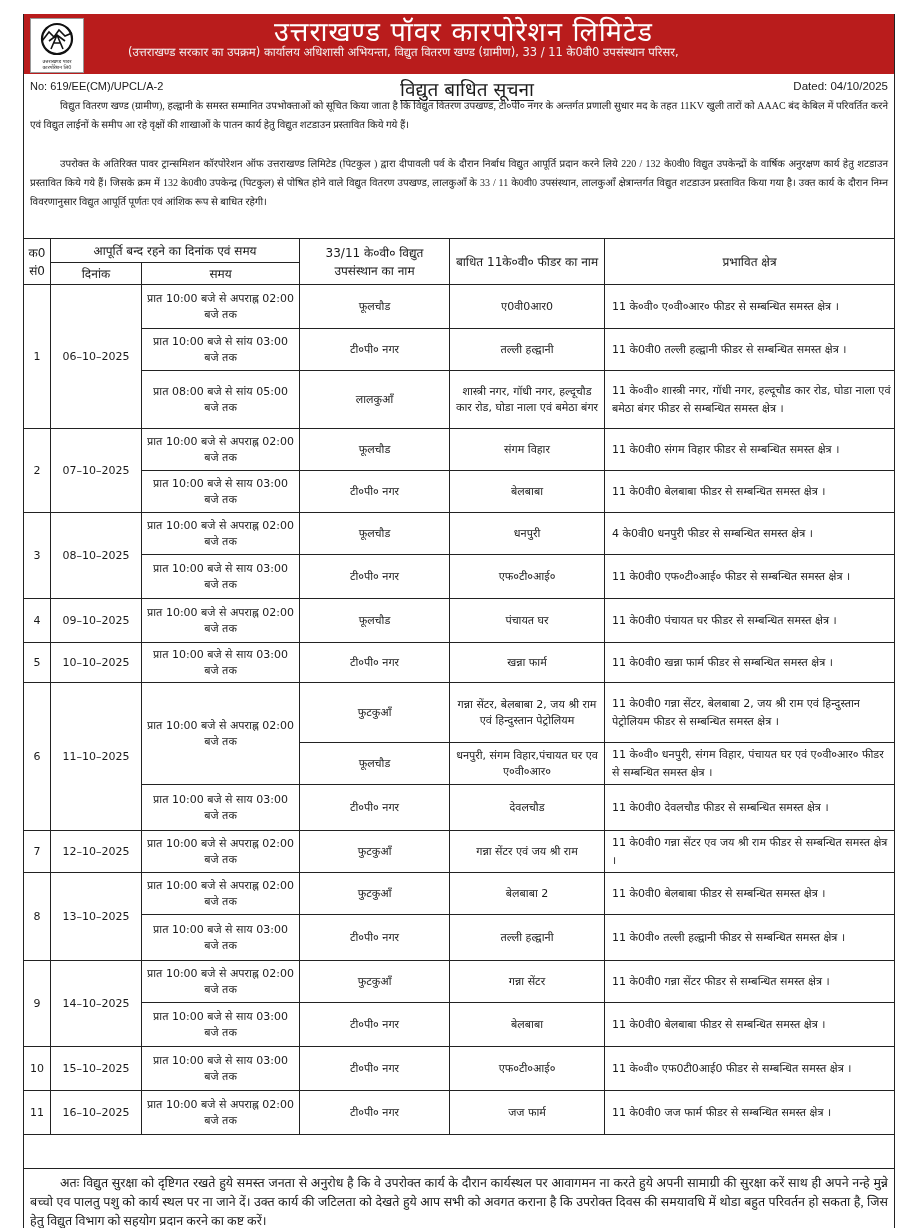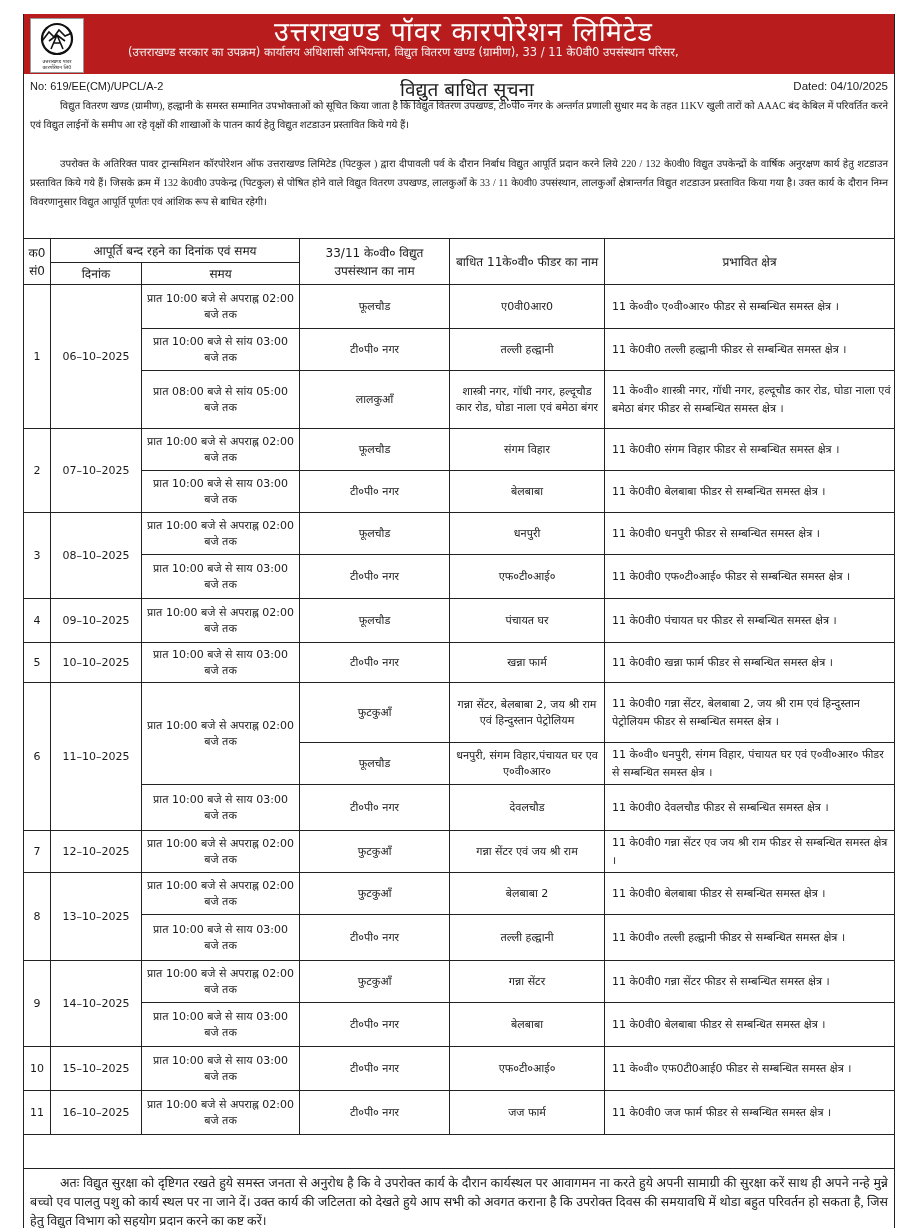--- a/index.html
+++ b/index.html
@@ -110,21 +110,21 @@
           <td>टी०पी० नगर</td>
           <td>बेलबाबा</td>
           <td class="area">11 के0वी0 बेलबाबा फीडर से सम्बन्धित समस्त क्षेत्र ।</td>
         </tr>
         <tr style="height: 42px;">
           <td class="sn" rowspan="2">3</td>
           <td rowspan="2">08–10–2025</td>
           <td>प्रात 10:00 बजे से अपराह्न 02:00 बजे तक</td>
           <td>फूलचौड</td>
           <td>धनपुरी</td>
-          <td class="area">11 के0वी0 धनपुरी फीडर से सम्बन्धित समस्त क्षेत्र ।</td>
+          <td class="area">4 के0वी0 धनपुरी फीडर से सम्बन्धित समस्त क्षेत्र ।</td>
         </tr>
         <tr style="height: 44px;">
           <td>प्रात 10:00 बजे से साय 03:00 बजे तक</td>
           <td>टी०पी० नगर</td>
           <td>एफ०टी०आई०</td>
           <td class="area">11 के0वी0 एफ०टी०आई० फीडर से सम्बन्धित समस्त क्षेत्र ।</td>
         </tr>
         <tr style="height: 44px;">
           <td class="sn" rowspan="1">4</td>
           <td rowspan="1">09–10–2025</td>

